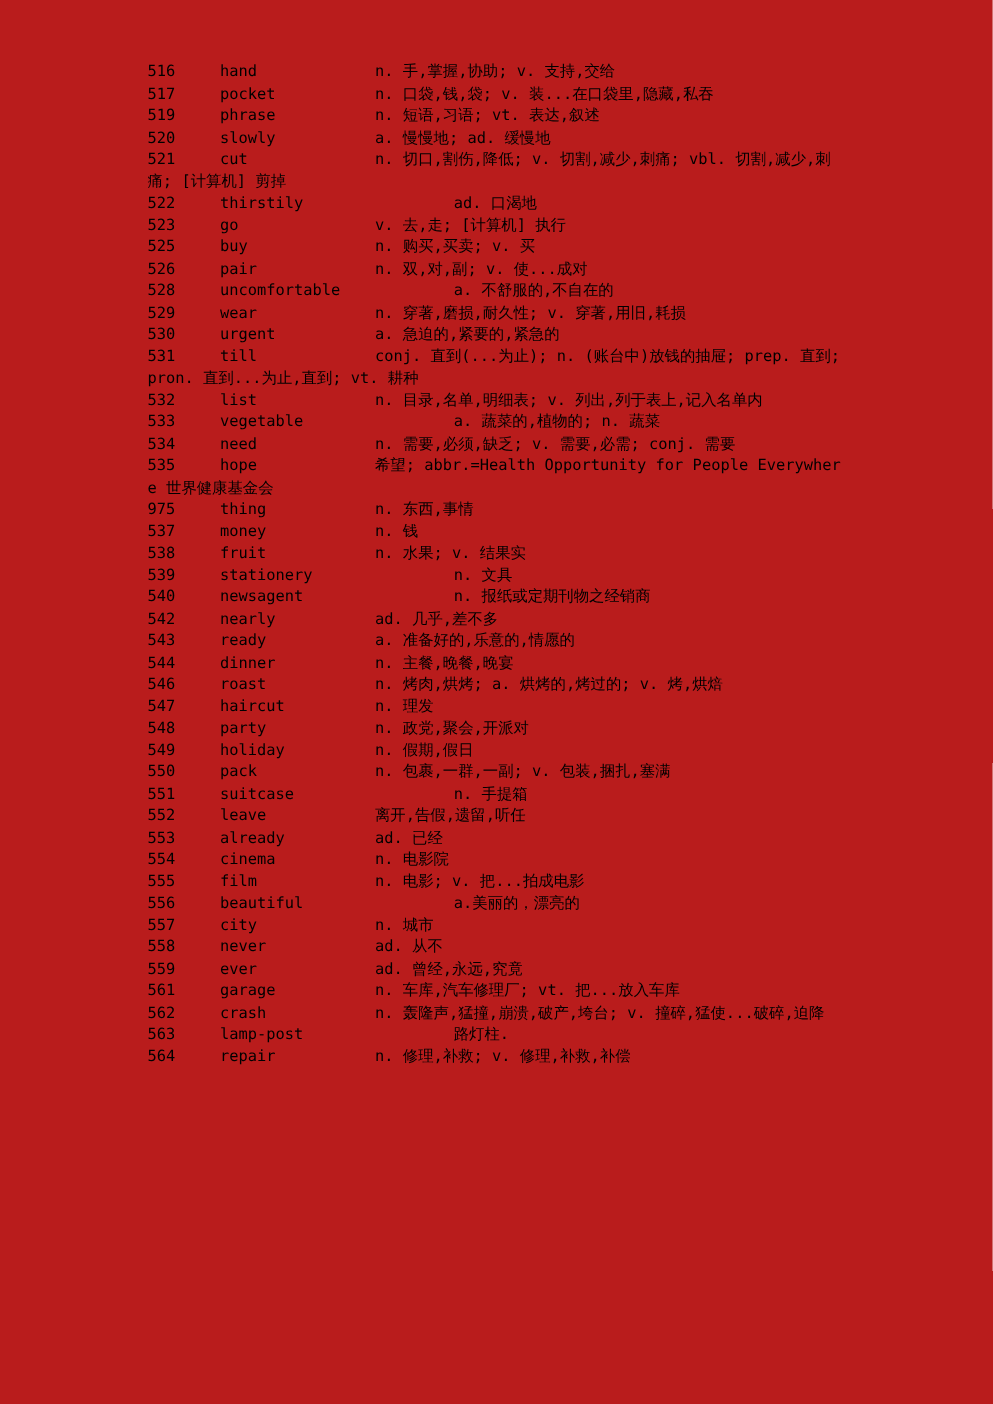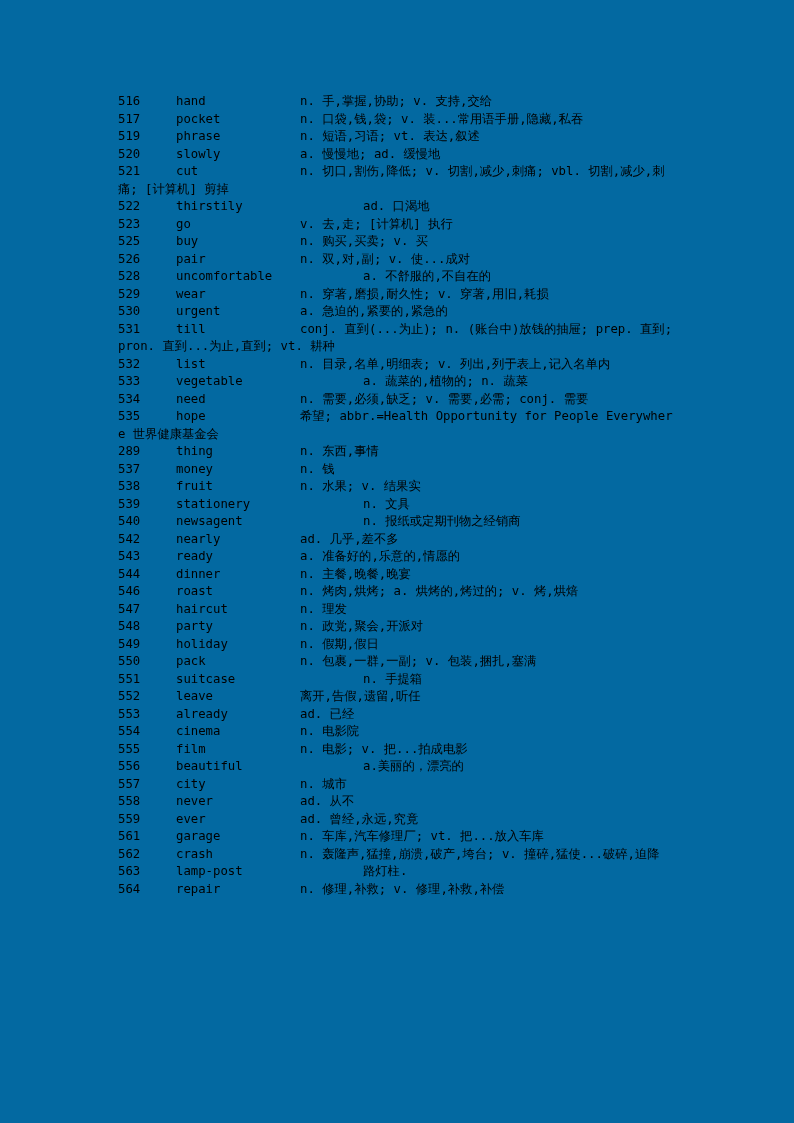--- a/index.html
+++ b/index.html
@@ -11,22 +11,22 @@
   body {
     width: 794px;
     height: 1123px;
     overflow: hidden;
     font-family: "DejaVu Sans Mono", "Liberation Mono", monospace;
   }
   .page {
     box-sizing: border-box;
     width: 794px;
     height: 1123px;
-    background: #0369a1;
-    padding: 93px 120px 0 118px;
+    background: #b91c1c;
+    padding: 49px 120px 0 118px;
   }
   .vocab-list {
     font-size: 12.3px;
     line-height: 17.5px;
     color: #000000;
     white-space: normal;
   }
   .vocab-row {
     margin: 0;
     padding: 0;
@@ -50,37 +50,37 @@
   .def {
     white-space: normal;
   }
 </style>
 </head>
 <body>
 
 <div class="page">
   <div class="vocab-list" id="vocab-list">
       <div class="vocab-row"><span class="num">516</span><span class="word stop1">hand</span><span class="def">n. 手,掌握,协助; v. 支持,交给</span></div>
-      <div class="vocab-row"><span class="num">517</span><span class="word stop1">pocket</span><span class="def">n. 口袋,钱,袋; v. 装...常用语手册,隐藏,私吞</span></div>
+      <div class="vocab-row"><span class="num">517</span><span class="word stop1">pocket</span><span class="def">n. 口袋,钱,袋; v. 装...在口袋里,隐藏,私吞</span></div>
       <div class="vocab-row"><span class="num">519</span><span class="word stop1">phrase</span><span class="def">n. 短语,习语; vt. 表达,叙述</span></div>
       <div class="vocab-row"><span class="num">520</span><span class="word stop1">slowly</span><span class="def">a. 慢慢地; ad. 缓慢地</span></div>
       <div class="vocab-row"><span class="num">521</span><span class="word stop1">cut</span><span class="def">n. 切口,割伤,降低; v. 切割,减少,刺痛; vbl. 切割,减少,刺痛; [计算机] 剪掉</span></div>
       <div class="vocab-row"><span class="num">522</span><span class="word stop2">thirstily</span><span class="def">ad. 口渴地</span></div>
       <div class="vocab-row"><span class="num">523</span><span class="word stop1">go</span><span class="def">v. 去,走; [计算机] 执行</span></div>
       <div class="vocab-row"><span class="num">525</span><span class="word stop1">buy</span><span class="def">n. 购买,买卖; v. 买</span></div>
       <div class="vocab-row"><span class="num">526</span><span class="word stop1">pair</span><span class="def">n. 双,对,副; v. 使...成对</span></div>
       <div class="vocab-row"><span class="num">528</span><span class="word stop2">uncomfortable</span><span class="def">a. 不舒服的,不自在的</span></div>
       <div class="vocab-row"><span class="num">529</span><span class="word stop1">wear</span><span class="def">n. 穿著,磨损,耐久性; v. 穿著,用旧,耗损</span></div>
       <div class="vocab-row"><span class="num">530</span><span class="word stop1">urgent</span><span class="def">a. 急迫的,紧要的,紧急的</span></div>
       <div class="vocab-row"><span class="num">531</span><span class="word stop1">till</span><span class="def">conj. 直到(...为止); n. (账台中)放钱的抽屉; prep. 直到; pron. 直到...为止,直到; vt. 耕种</span></div>
       <div class="vocab-row"><span class="num">532</span><span class="word stop1">list</span><span class="def">n. 目录,名单,明细表; v. 列出,列于表上,记入名单内</span></div>
       <div class="vocab-row"><span class="num">533</span><span class="word stop2">vegetable</span><span class="def">a. 蔬菜的,植物的; n. 蔬菜</span></div>
       <div class="vocab-row"><span class="num">534</span><span class="word stop1">need</span><span class="def">n. 需要,必须,缺乏; v. 需要,必需; conj. 需要</span></div>
       <div class="vocab-row"><span class="num">535</span><span class="word stop1">hope</span><span class="def">希望; abbr.=Health Opportunity for People Everywhere 世界健康基金会</span></div>
-      <div class="vocab-row"><span class="num">289</span><span class="word stop1">thing</span><span class="def">n. 东西,事情</span></div>
+      <div class="vocab-row"><span class="num">975</span><span class="word stop1">thing</span><span class="def">n. 东西,事情</span></div>
       <div class="vocab-row"><span class="num">537</span><span class="word stop1">money</span><span class="def">n. 钱</span></div>
       <div class="vocab-row"><span class="num">538</span><span class="word stop1">fruit</span><span class="def">n. 水果; v. 结果实</span></div>
       <div class="vocab-row"><span class="num">539</span><span class="word stop2">stationery</span><span class="def">n. 文具</span></div>
       <div class="vocab-row"><span class="num">540</span><span class="word stop2">newsagent</span><span class="def">n. 报纸或定期刊物之经销商</span></div>
       <div class="vocab-row"><span class="num">542</span><span class="word stop1">nearly</span><span class="def">ad. 几乎,差不多</span></div>
       <div class="vocab-row"><span class="num">543</span><span class="word stop1">ready</span><span class="def">a. 准备好的,乐意的,情愿的</span></div>
       <div class="vocab-row"><span class="num">544</span><span class="word stop1">dinner</span><span class="def">n. 主餐,晚餐,晚宴</span></div>
       <div class="vocab-row"><span class="num">546</span><span class="word stop1">roast</span><span class="def">n. 烤肉,烘烤; a. 烘烤的,烤过的; v. 烤,烘焙</span></div>
       <div class="vocab-row"><span class="num">547</span><span class="word stop1">haircut</span><span class="def">n. 理发</span></div>
       <div class="vocab-row"><span class="num">548</span><span class="word stop1">party</span><span class="def">n. 政党,聚会,开派对</span></div>

